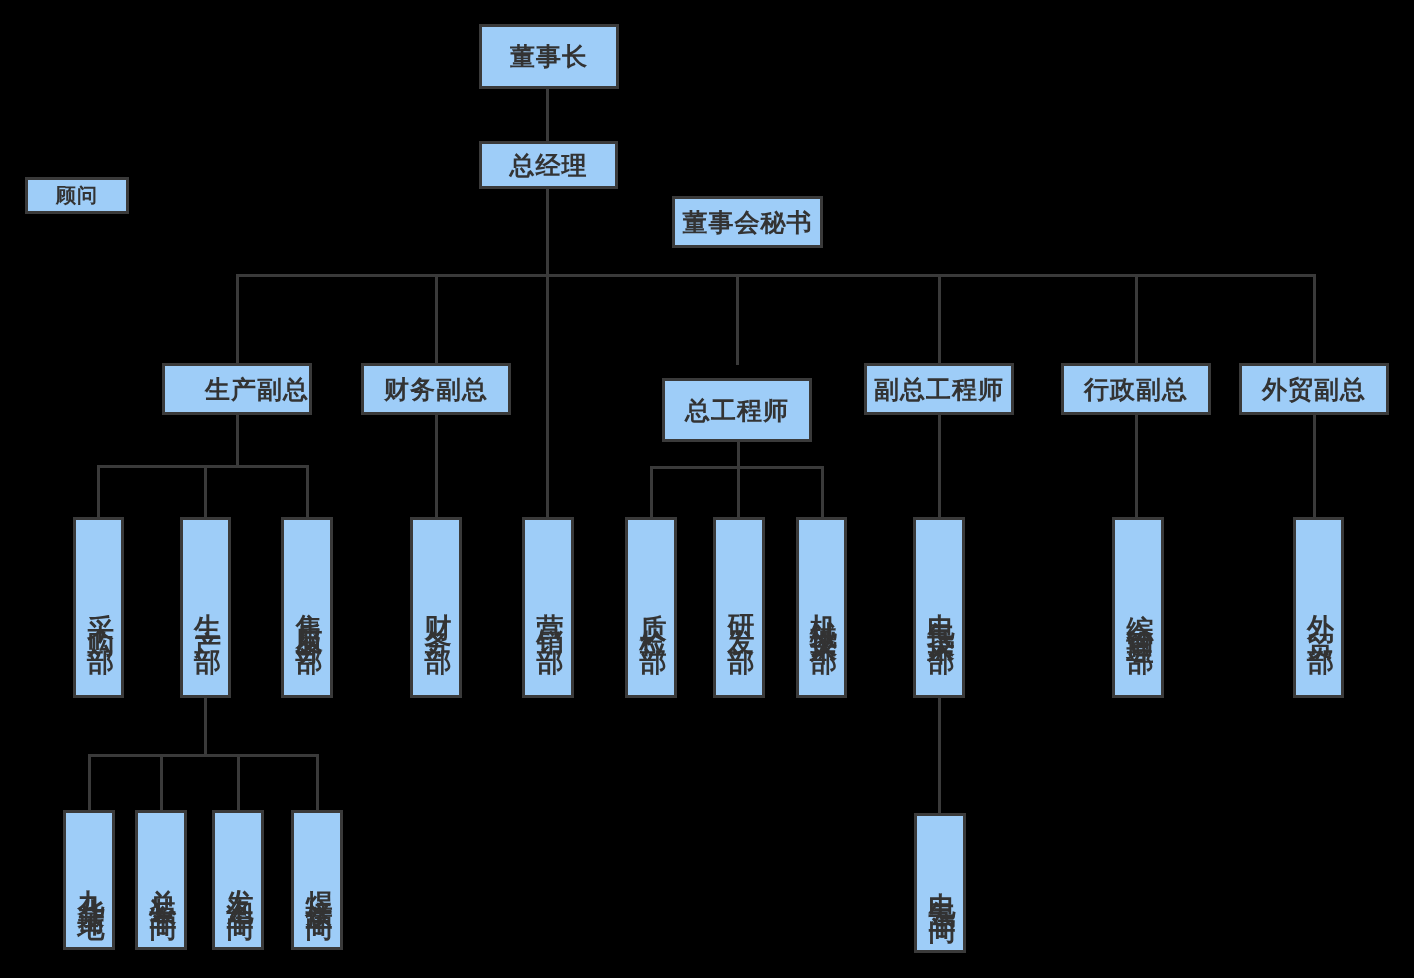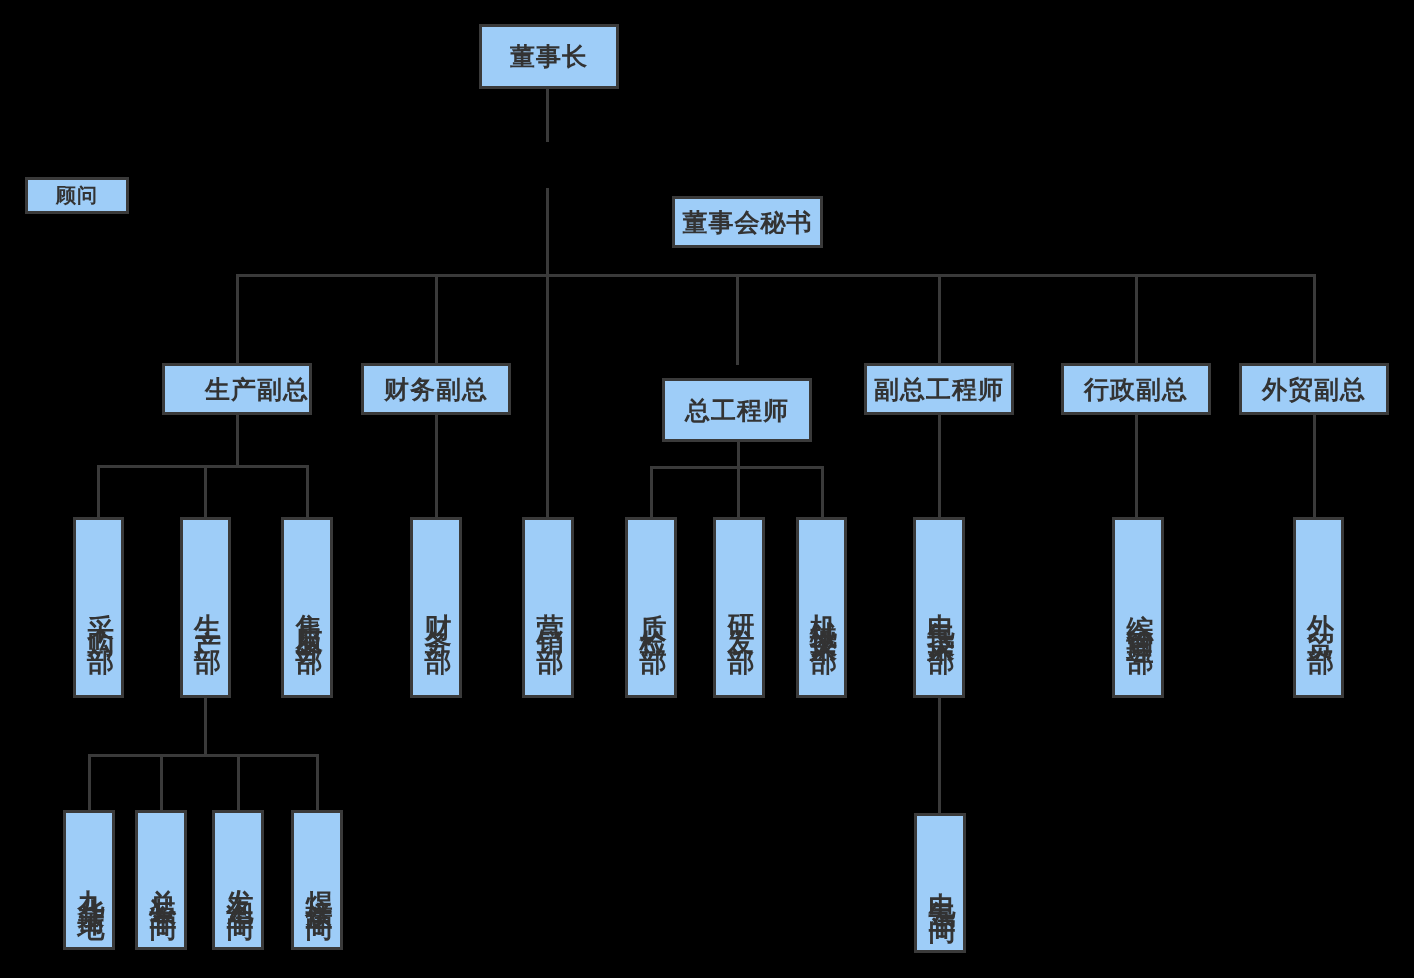--- a/index.html
+++ b/index.html
@@ -78,20 +78,23 @@
   <div class="line" style="left:88px; top:754px; width:3px; height:58px;"></div>
   <div class="line" style="left:160px; top:754px; width:3px; height:58px;"></div>
   <div class="line" style="left:237px; top:754px; width:3px; height:58px;"></div>
   <div class="line" style="left:316px; top:754px; width:3px; height:58px;"></div>
 
   <div class="line" style="left:938px; top:698px; width:3px; height:117px;"></div>
 
   <div class="node" style="left:479px; top:24px; width:140px; height:65px;">
     <span>董事长</span>
   </div>
+  <div class="node" style="left:479px; top:141px; width:139px; height:48px;">
+    <span>总经理</span>
+  </div>
   <div class="node small" style="left:25px; top:177px; width:104px; height:37px;">
     <span>顾问</span>
   </div>
   <div class="node" style="left:672px; top:196px; width:151px; height:52px;">
     <span>董事会秘书</span>
   </div>
 
   <div class="node" style="left:162px; top:363px; width:150px; height:52px;justify-content:flex-end;">
     <span>生产副总</span>
   </div>

